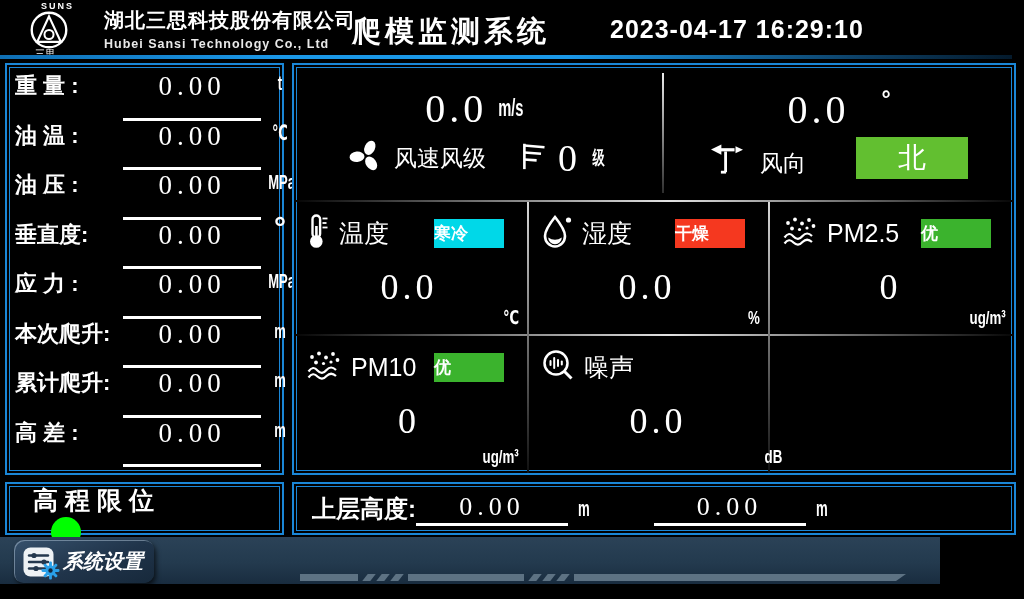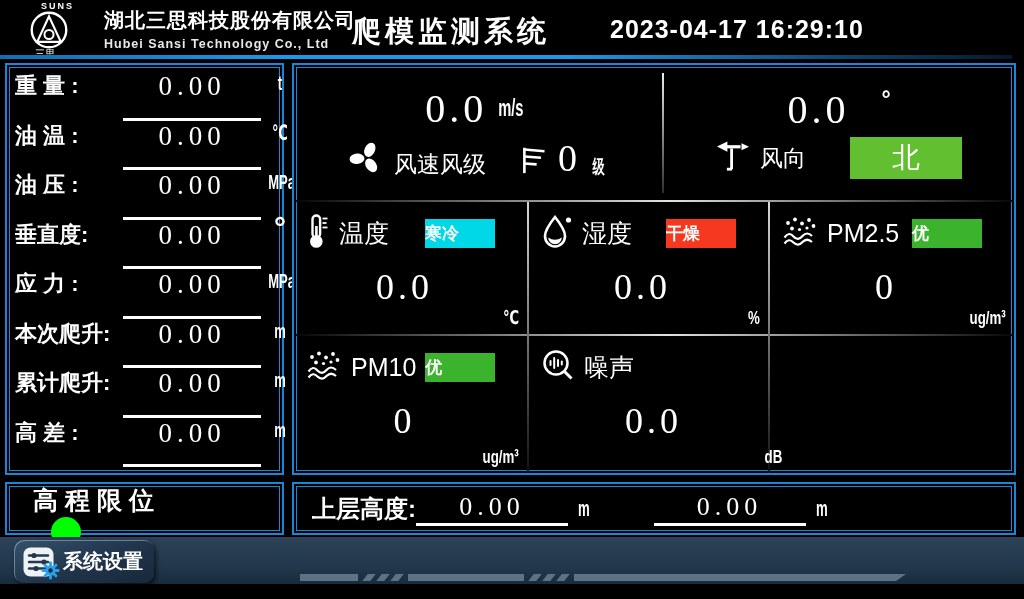--- a/index.html
+++ b/index.html
@@ -58,21 +58,21 @@
   #wind-vdiv{position:absolute;left:368px;top:8px;width:2px;height:120px;
     background:linear-gradient(#ececec,#2e2e2e);}
   #dir-btn{width:112px;height:42px;margin-left:34px;display:flex;align-items:center;justify-content:center;
     font-size:28px;color:#fff;cursor:pointer;}
   .hdiv{position:absolute;left:0;right:0;height:2px;
     background:linear-gradient(90deg,#050505,#e2e2e2 52%,#060606 100%);}
   #hdiv1{top:135px;} #hdiv2{top:269px;}
   .vdiv{position:absolute;top:137px;bottom:0;width:2px;
     background:linear-gradient(#d8d8d8,#101010);}
   #vdivA{left:233px;} #vdivB{left:474px;}
-  .cell{position:absolute;box-sizing:border-box;padding:12px 24px 0 12px;}
+  .cell{position:absolute;box-sizing:border-box;padding:12px 15px 0 12px;}
   #cell-temp{left:0;top:137px;width:233px;height:132px;}
   #cell-humid{left:235px;top:137px;width:239px;height:132px;}
   #cell-pm25{left:476px;top:137px;right:0;height:132px;}
   #cell-pm10{left:0;top:271px;width:233px;bottom:0;}
   #cell-noise{left:235px;top:271px;width:261px;bottom:0;}
   #cell-empty{left:476px;top:271px;right:0;bottom:0;}
   .c-head{display:flex;align-items:center;gap:9px;height:38px;}
   .c-name{font-size:25px;}
   .badge{margin-left:auto;margin-right:8px;width:70px;flex:none;text-align:left;
     padding:3px 0;font-size:17px;font-weight:bold;color:#fff;}
@@ -85,22 +85,22 @@
   #elev-box .elabel{font-size:25px;font-weight:bold;letter-spacing:7px;}
   #elev-dot{width:30px;height:30px;border-radius:50%;margin-left:18px;flex:none;}
   #heights-box{left:292px;top:482px;width:724px;height:53px;display:flex;align-items:center;padding-left:18px;}
   .hgroup{display:flex;align-items:center;}
   .hlabel{font-size:24px;font-weight:bold;}
   .hval{width:152px;text-align:center;font-size:26px;letter-spacing:5px;border-bottom:3px solid #fff;padding-bottom:1px;}
   .hunit{font-size:22px;font-weight:bold;margin-left:10px;transform:scaleX(.6);display:inline-block;transform-origin:left center;}
   #hgroup2{margin-left:56px;}
 
   
-  #footer{left:0;top:537px;width:1024px;height:47px;
-    background:linear-gradient(180deg,#2b4257 0%,#233a4e 55%,#192c3f 100%);}
+  #footer{left:0;top:537px;width:940px;height:47px;
+    background:linear-gradient(180deg,#2b4257 0%,#233a4e 55%,#192c3f 100%);font-style:italic;}
   #settings-btn{position:absolute;left:14px;top:3px;width:140px;height:43px;border-radius:10px;
     background:linear-gradient(160deg,#36516c 0%,#20344a 55%,#17293b 100%);
     box-shadow:inset 1px 1px 0 rgba(175,195,214,.5), 2px 3px 5px rgba(0,0,0,.65);
     display:flex;align-items:center;gap:9px;padding-left:9px;box-sizing:border-box;cursor:pointer;}
   .set-icon{position:relative;width:31px;height:30px;flex:none;}
   .set-icon .gear{position:absolute;right:-6px;bottom:-7px;}
   .set-label{font-size:20px;font-weight:bold;}
   #stripes{position:absolute;left:300px;bottom:3px;height:7px;display:flex;align-items:stretch;}
   .sbar{background:#5d7283;}
   .sslash{width:8px;background:#5d7283;transform:skewX(-38deg);margin:0 3px;flex:none;}
@@ -176,21 +176,21 @@
   </div>
 </div>
 
 <div id="main-panel" class="box">
 
   <div id="wind-left">
     <div class="wline">
       <span class="wbig serif">0.0</span>
       <span class="wunit condensed">m/s</span>
     </div>
-    <div class="wline" style="gap:10px;align-items:flex-end;">
+    <div class="wline" style="gap:10px;">
       <span>
         <svg width="36" height="36" viewBox="0 0 40 40">
           <g fill="#fff">
             <ellipse cx="20" cy="10" rx="5.8" ry="8.3" transform="rotate(25 20 20)"></ellipse>
             <ellipse cx="20" cy="10" rx="5.8" ry="8.3" transform="rotate(145 20 20)"></ellipse>
             <ellipse cx="20" cy="10" rx="5.8" ry="8.3" transform="rotate(265 20 20)"></ellipse>
           </g>
         </svg>
       </span>
       <span class="wlabel">风速风级</span>
@@ -210,21 +210,21 @@
     </div>
   </div>
 
   <div id="wind-vdiv"></div>
 
   <div id="wind-right">
     <div class="wline">
       <span class="wbig serif">0.0</span>
       <span class="wdeg">°</span>
     </div>
-    <div class="wline" style="gap:10px;">
+    <div class="wline" style="gap:16px;align-items:flex-end;">
       <span>
         <svg width="34" height="32" viewBox="0 0 36 34">
           <g fill="#fff">
             <polygon points="1,7 12,1.5 12,12.5"></polygon>
             <rect x="11" y="5.5" width="15" height="3.4"></rect>
             <polygon points="35,7.2 27,3.5 27,11"></polygon>
           </g>
           <g stroke="#fff" stroke-width="3" fill="none">
             <path d="M16.5 9 V31"></path>
             <path d="M11.5 31 H17"></path>

